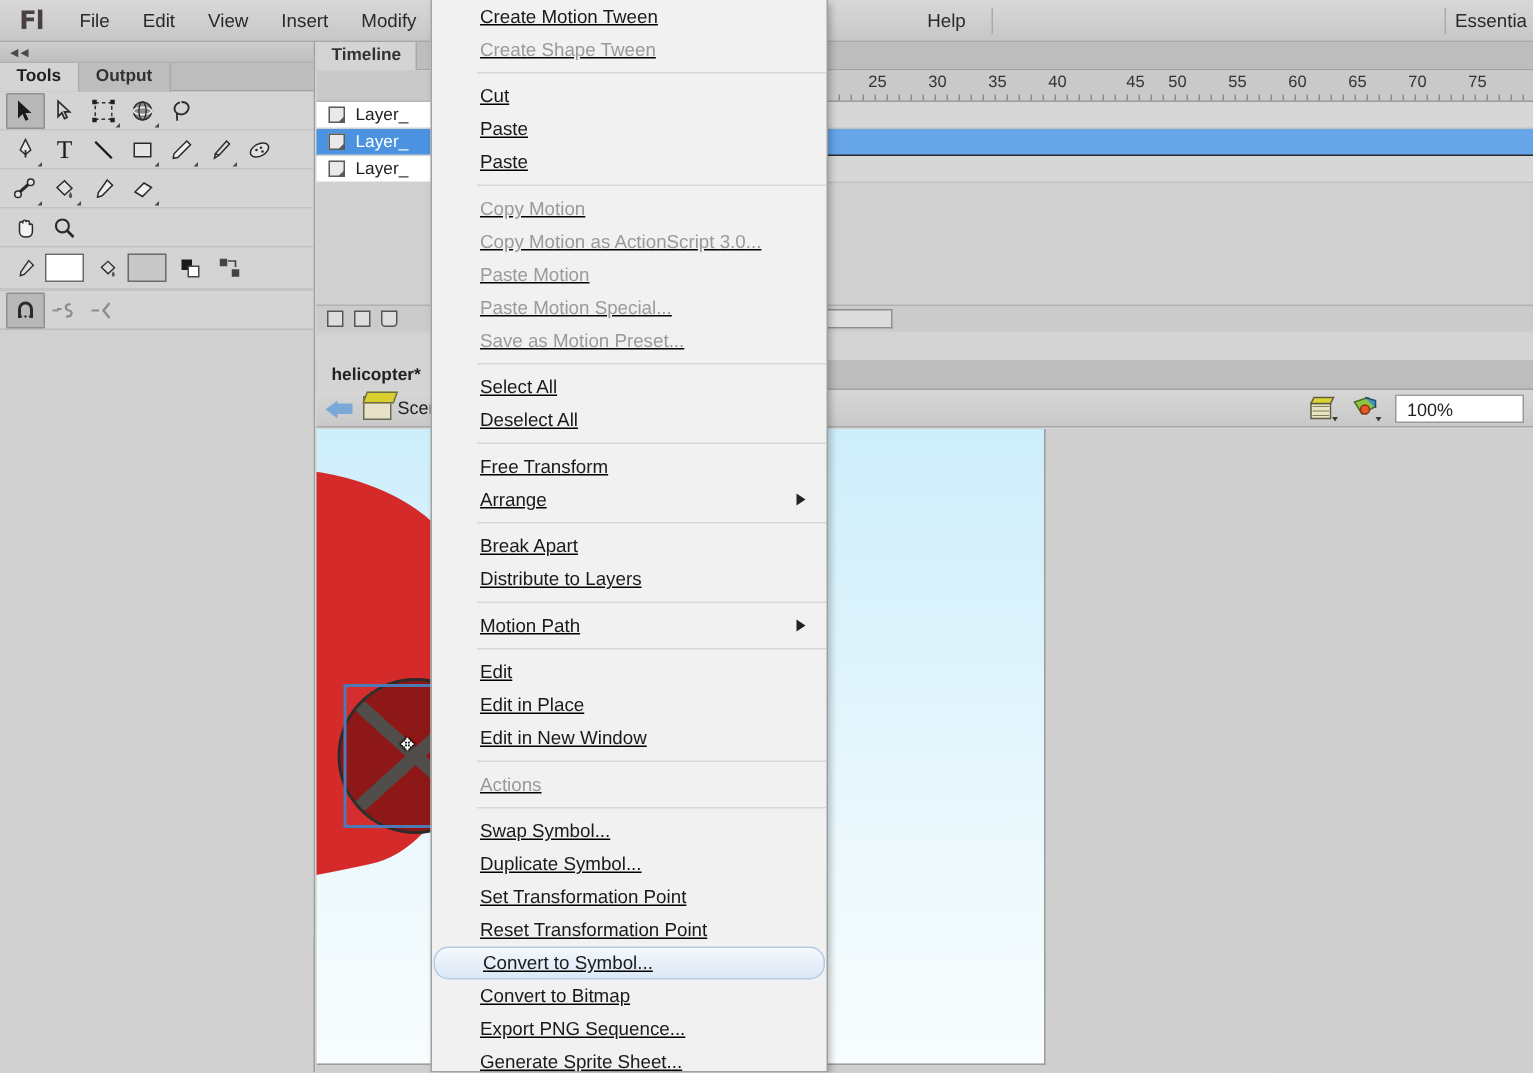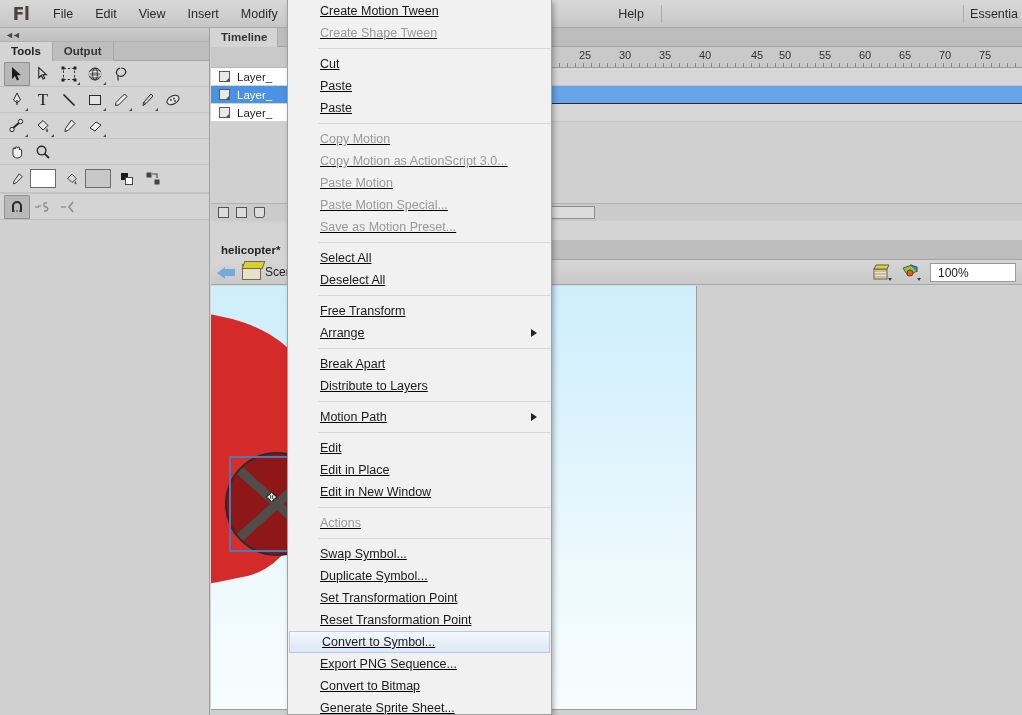--- a/index.html
+++ b/index.html
@@ -222,21 +222,21 @@
     text-decoration: underline;
   }
   .ctx-item {
     height: 22px; line-height: 22px; padding-left: 32px; font-size: 12.5px;
     color: #1a1a1a; position: relative; white-space: nowrap;
   }
   .ctx-item.disabled { color: #9a9a9a; }
   .ctx-item.highlight {
     background: linear-gradient(to bottom,#f6f9fd 0%, #e7eff9 50%, #dbe8f7 100%);
     border: 1px solid #b5cbe5; height: 22px; line-height: 20px;
-    margin: 0 1px; border-radius: 0;
+    margin: 0 1px; border-radius: 10px;
   }
   .ctx-item .sub-arrow {
     position: absolute; right: 14px; top: 7px; width: 0; height: 0;
     border-top: 4px solid transparent; border-bottom: 4px solid transparent;
     border-left: 6px solid #222;
   }
   .ctx-sep { height: 1px; background: #d7d7d7; margin: 4px 0 4px 30px; }
 </style>
 </head>
 <body>
@@ -688,18 +688,18 @@
       <div class="ctx-item"><span>Edit in Place</span></div>
       <div class="ctx-item"><span>Edit in New Window</span></div>
       <div class="ctx-sep"></div>
       <div class="ctx-item disabled"><span>Actions</span></div>
       <div class="ctx-sep"></div>
       <div class="ctx-item"><span>Swap Symbol...</span></div>
       <div class="ctx-item"><span>Duplicate Symbol...</span></div>
       <div class="ctx-item"><span>Set Transformation Point</span></div>
       <div class="ctx-item"><span>Reset Transformation Point</span></div>
       <div class="ctx-item highlight"><span>Convert to Symbol...</span></div>
+      <div class="ctx-item"><span>Convert to Bitmap</span></div>
       <div class="ctx-item"><span>Export PNG Sequence...</span></div>
-      <div class="ctx-item"><span>Convert to Bitmap</span></div>
       <div class="ctx-item"><span>Generate Sprite Sheet...</span></div>
     </div>
 
 </div>
 
 </body></html>

